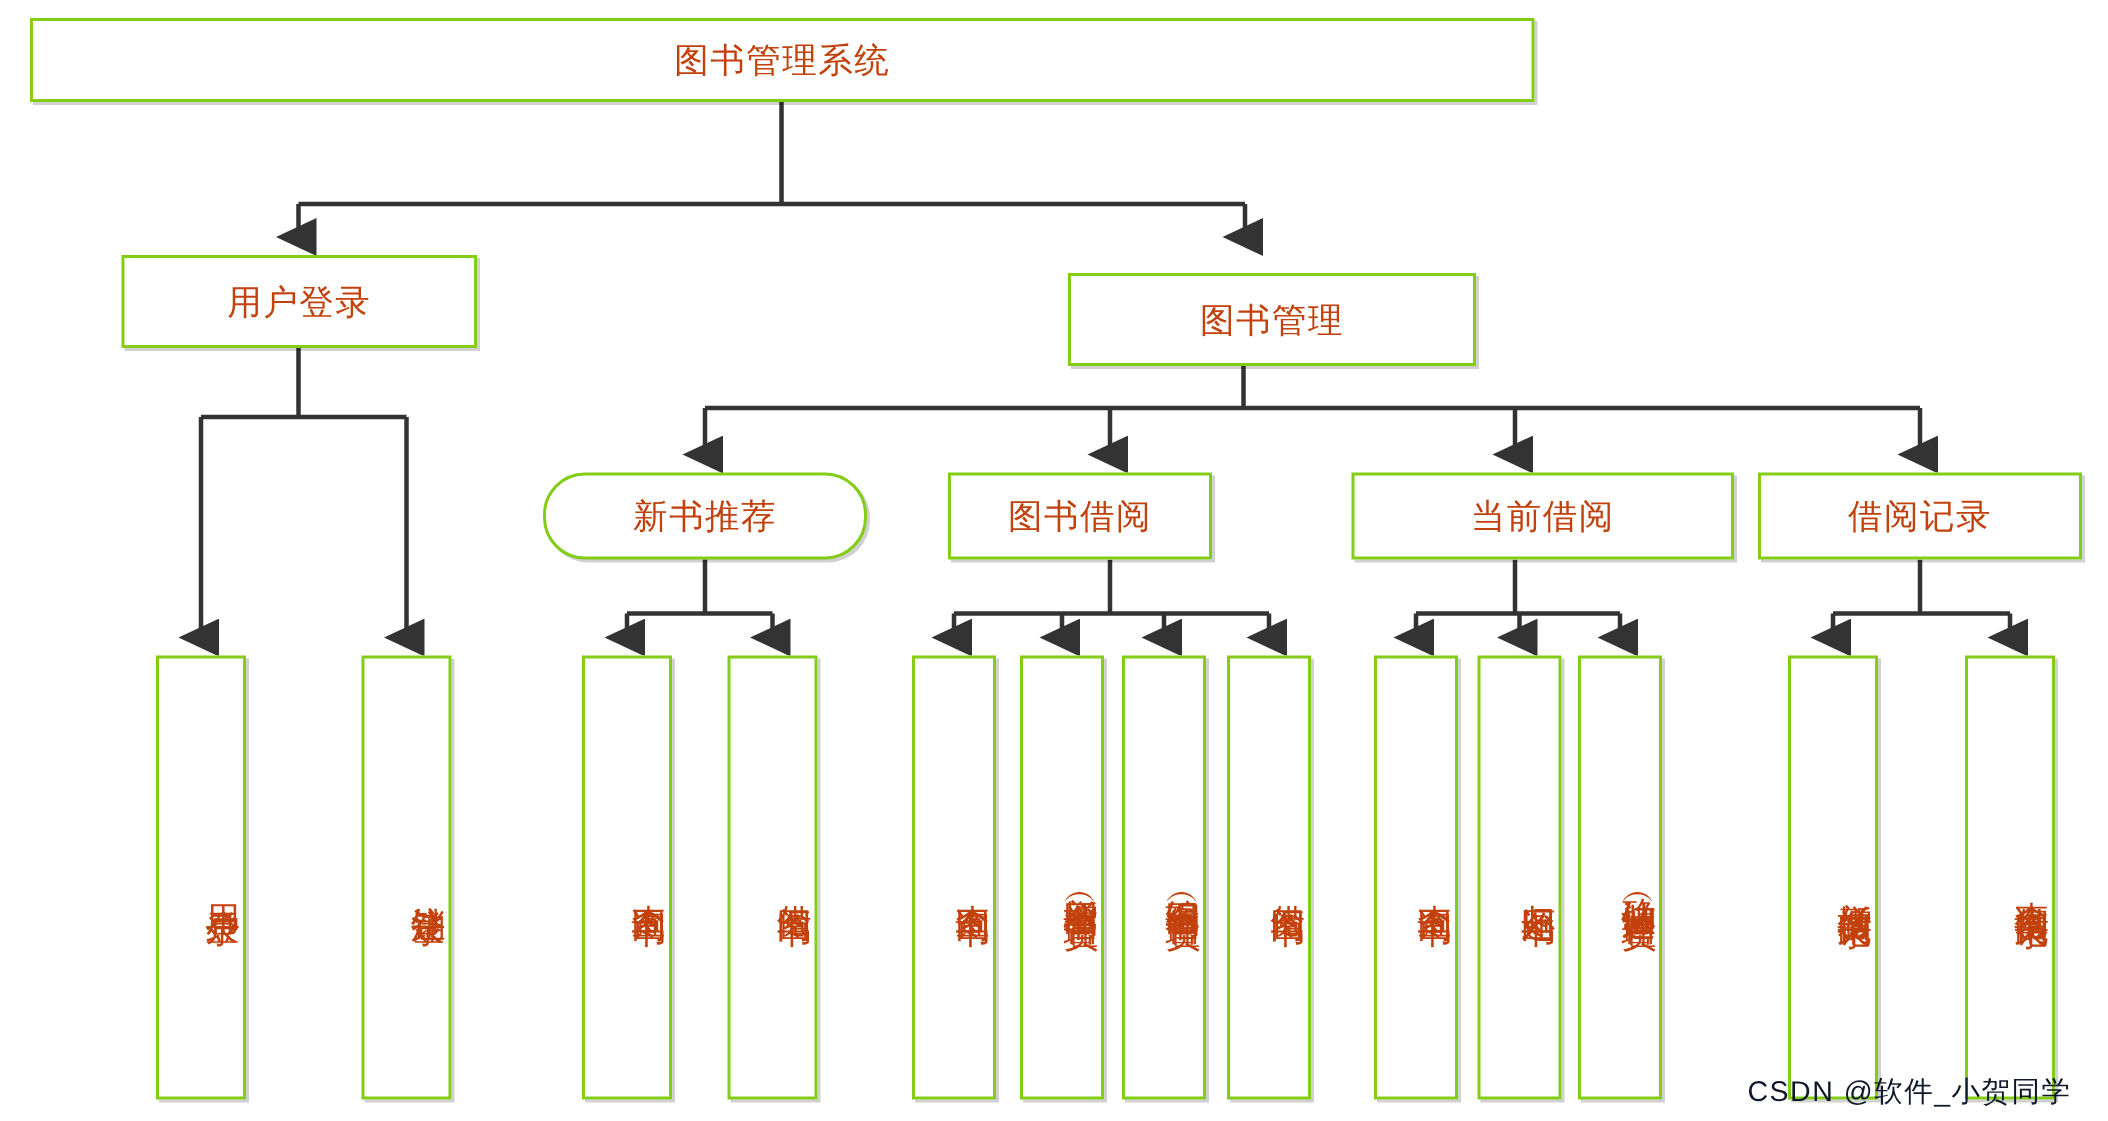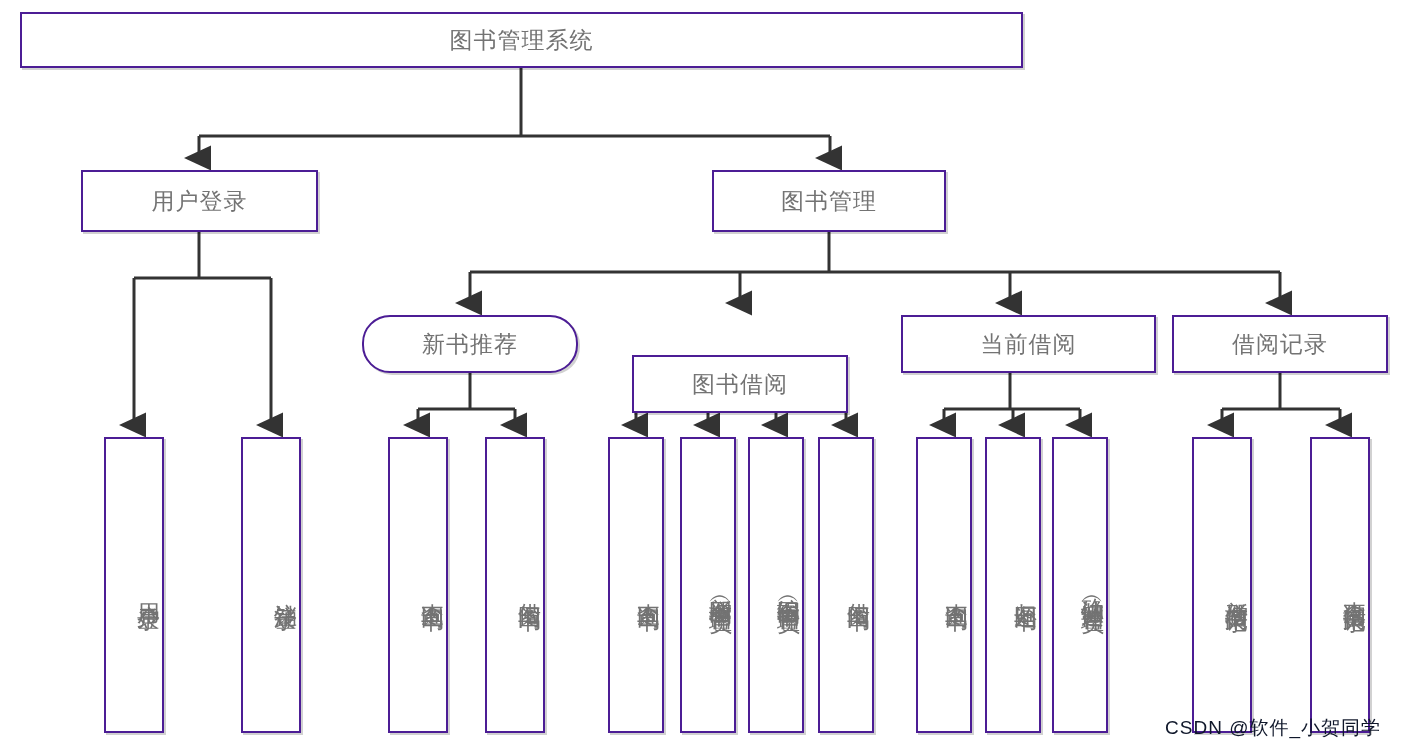--- a/index.html
+++ b/index.html
@@ -21,26 +21,26 @@
     position: absolute;
     left: 0;
     top: 0;
     width: 1405px;
     height: 747px;
   }
   .node {
     position: absolute;
     box-sizing: border-box;
     background: #ffffff;
-    border: 2px solid #4c1d95;
+    border: 2px solid #84cc16;
     box-shadow: 2px 2px 0 rgba(0,0,0,0.18);
     display: flex;
     align-items: center;
     justify-content: center;
-    color: #737373;
+    color: #c2410c;
     z-index: 3;
   }
   .node.horiz {
     font-size: 23px;
     letter-spacing: 1px;
   }
   .node.vert {
     writing-mode: vertical-rl;
     text-orientation: upright;
     font-size: 23px;
@@ -113,24 +113,24 @@
       <path d="M1280,373 L1280,409"></path>
       <path d="M1222,409 L1340,409"></path>
       <path d="M1222,409 L1222,425" marker-end="url(#arrow)"></path>
       <path d="M1340,409 L1340,425" marker-end="url(#arrow)"></path>
     </g>
   </svg>
 
   <div class="node horiz" style="left: 20px; top: 12px; width: 1003px; height: 56px;">图书管理系统</div>
 
   <div class="node horiz" style="left: 81px; top: 170px; width: 237px; height: 62px;">用户登录</div>
-  <div class="node horiz" style="left: 712px; top: 170px; width: 234px; height: 62px;">图书管理</div>
+  <div class="node horiz" style="left: 712px; top: 182px; width: 272px; height: 62px;">图书管理</div>
 
   <div class="node horiz" style="left: 362px; top: 315px; width: 216px; height: 58px; border-radius: 28px;">新书推荐</div>
-  <div class="node horiz" style="left: 632px; top: 315px; width: 216px; height: 58px; margin-top: 40px;">图书借阅</div>
+  <div class="node horiz" style="left: 632px; top: 315px; width: 176px; height: 58px;">图书借阅</div>
   <div class="node horiz" style="left: 901px; top: 315px; width: 255px; height: 58px;">当前借阅</div>
   <div class="node horiz" style="left: 1172px; top: 315px; width: 216px; height: 58px; font-family: Liberation Mono, monospace;">借阅记录</div>
 
   <div class="node vert" style="left: 104px; top: 437px; width: 60px; height: 296px;">用户登录</div>
   <div class="node vert" style="left: 241px; top: 437px; width: 60px; height: 296px;">注销登录</div>
   <div class="node vert" style="left: 388px; top: 437px; width: 60px; height: 296px;">查询图书</div>
   <div class="node vert" style="left: 485px; top: 437px; width: 60px; height: 296px;">借阅图书</div>
   <div class="node vert" style="left: 608px; top: 437px; width: 56px; height: 296px;">查询图书</div>
   <div class="node vert" style="left: 680px; top: 437px; width: 56px; height: 296px;">新增图书（管理员）</div>
   <div class="node vert" style="left: 748px; top: 437px; width: 56px; height: 296px;">编辑图书（管理员）</div>

